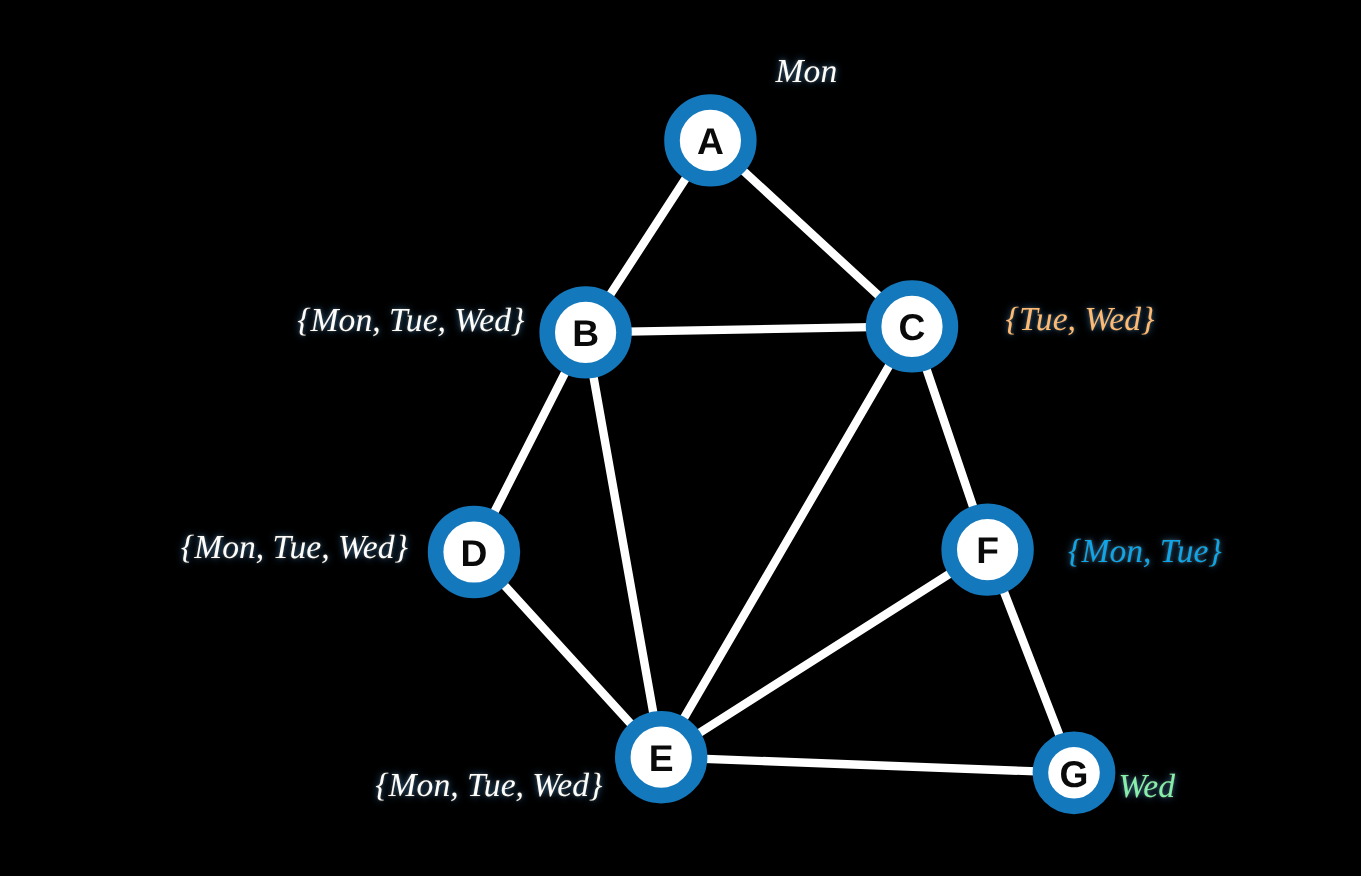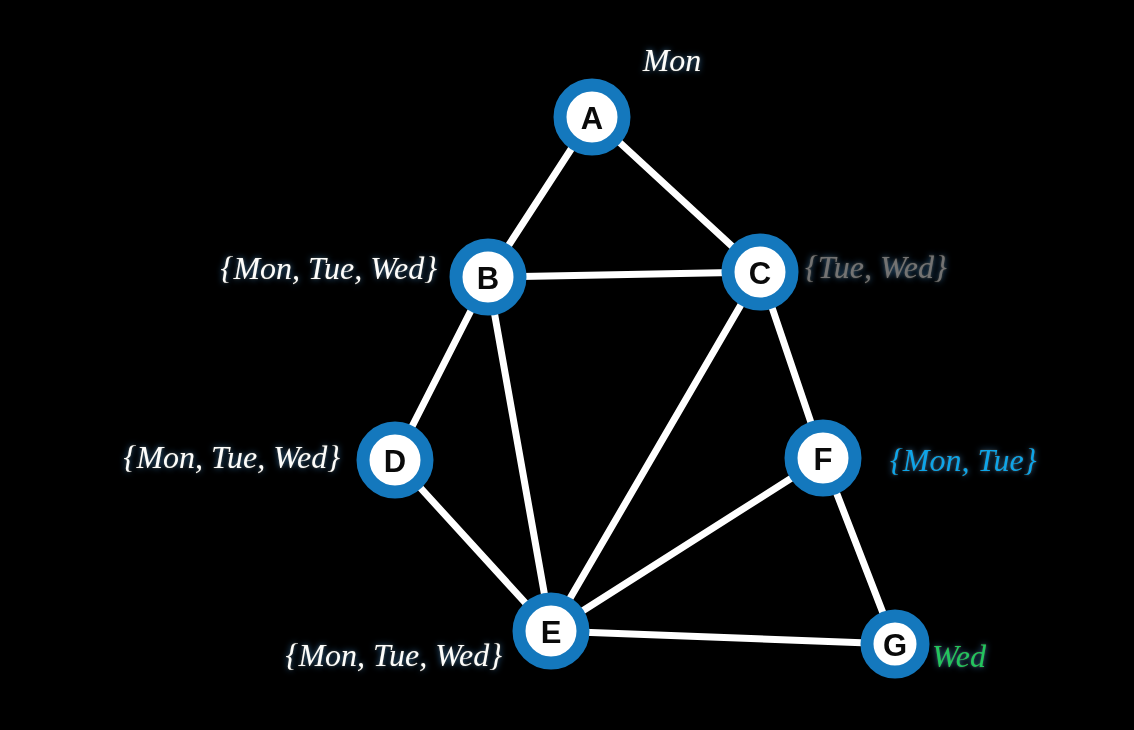--- a/index.html
+++ b/index.html
@@ -40,21 +40,21 @@
     font-weight: bold;
     font-size: 31px;
     text-anchor: middle;
     dominant-baseline: central;
   }
   .domain-label {
     position: absolute;
     color: #fdfdfb;
     font-family: "Liberation Serif", serif;
     font-style: italic;
-    font-size: 32px;
+    font-size: 28px;
     line-height: 1;
     white-space: nowrap;
     text-shadow: 0 0 6px rgba(60,140,210,0.75), 0 0 2px rgba(255,180,90,0.35);
   }
   .lbl-right { transform: translate(0, -50%); }
   .lbl-left  { transform: translate(-100%, -50%); }
   .lbl-center{ transform: translate(-50%, -50%); }
 </style>
 </head>
 <body>
@@ -101,19 +101,19 @@
         </g>
         <g>
           <circle cx="895" cy="644" r="28" class="node-ring" fill="#ffffff" stroke="#1478bd"></circle>
           <text x="895" y="645" class="node-letter" fill="#0a0a0a">G</text>
         </g>
       </g>
   </svg>
   <div id="labels-layer">
       <div class="domain-label lbl-center" style="left: 672px; top: 60px; color: rgb(253, 253, 251);">Mon</div>
       <div class="domain-label lbl-left" style="left: 437px; top: 268px; color: rgb(253, 253, 251);">{Mon, Tue, Wed}</div>
-      <div class="domain-label lbl-right" style="left: 805px; top: 267px; color: #737373;">{Tue, Wed}</div>
+      <div class="domain-label lbl-right" style="left: 838px; top: 267px; color: #fdba74;">{Tue, Wed}</div>
       <div class="domain-label lbl-left" style="left: 340px; top: 457px; color: rgb(253, 253, 251);">{Mon, Tue, Wed}</div>
       <div class="domain-label lbl-right" style="left: 890px; top: 460px; color: #0ea5e9;">{Mon, Tue}</div>
       <div class="domain-label lbl-left" style="left: 502px; top: 655px; color: rgb(253, 253, 251);">{Mon, Tue, Wed}</div>
-      <div class="domain-label lbl-right" style="left: 932px; top: 656px; color: #22c55e;">Wed</div>
+      <div class="domain-label lbl-right" style="left: 932px; top: 656px; color: #86efac;">Wed</div>
     </div>
 </div>
 
 </body></html>

